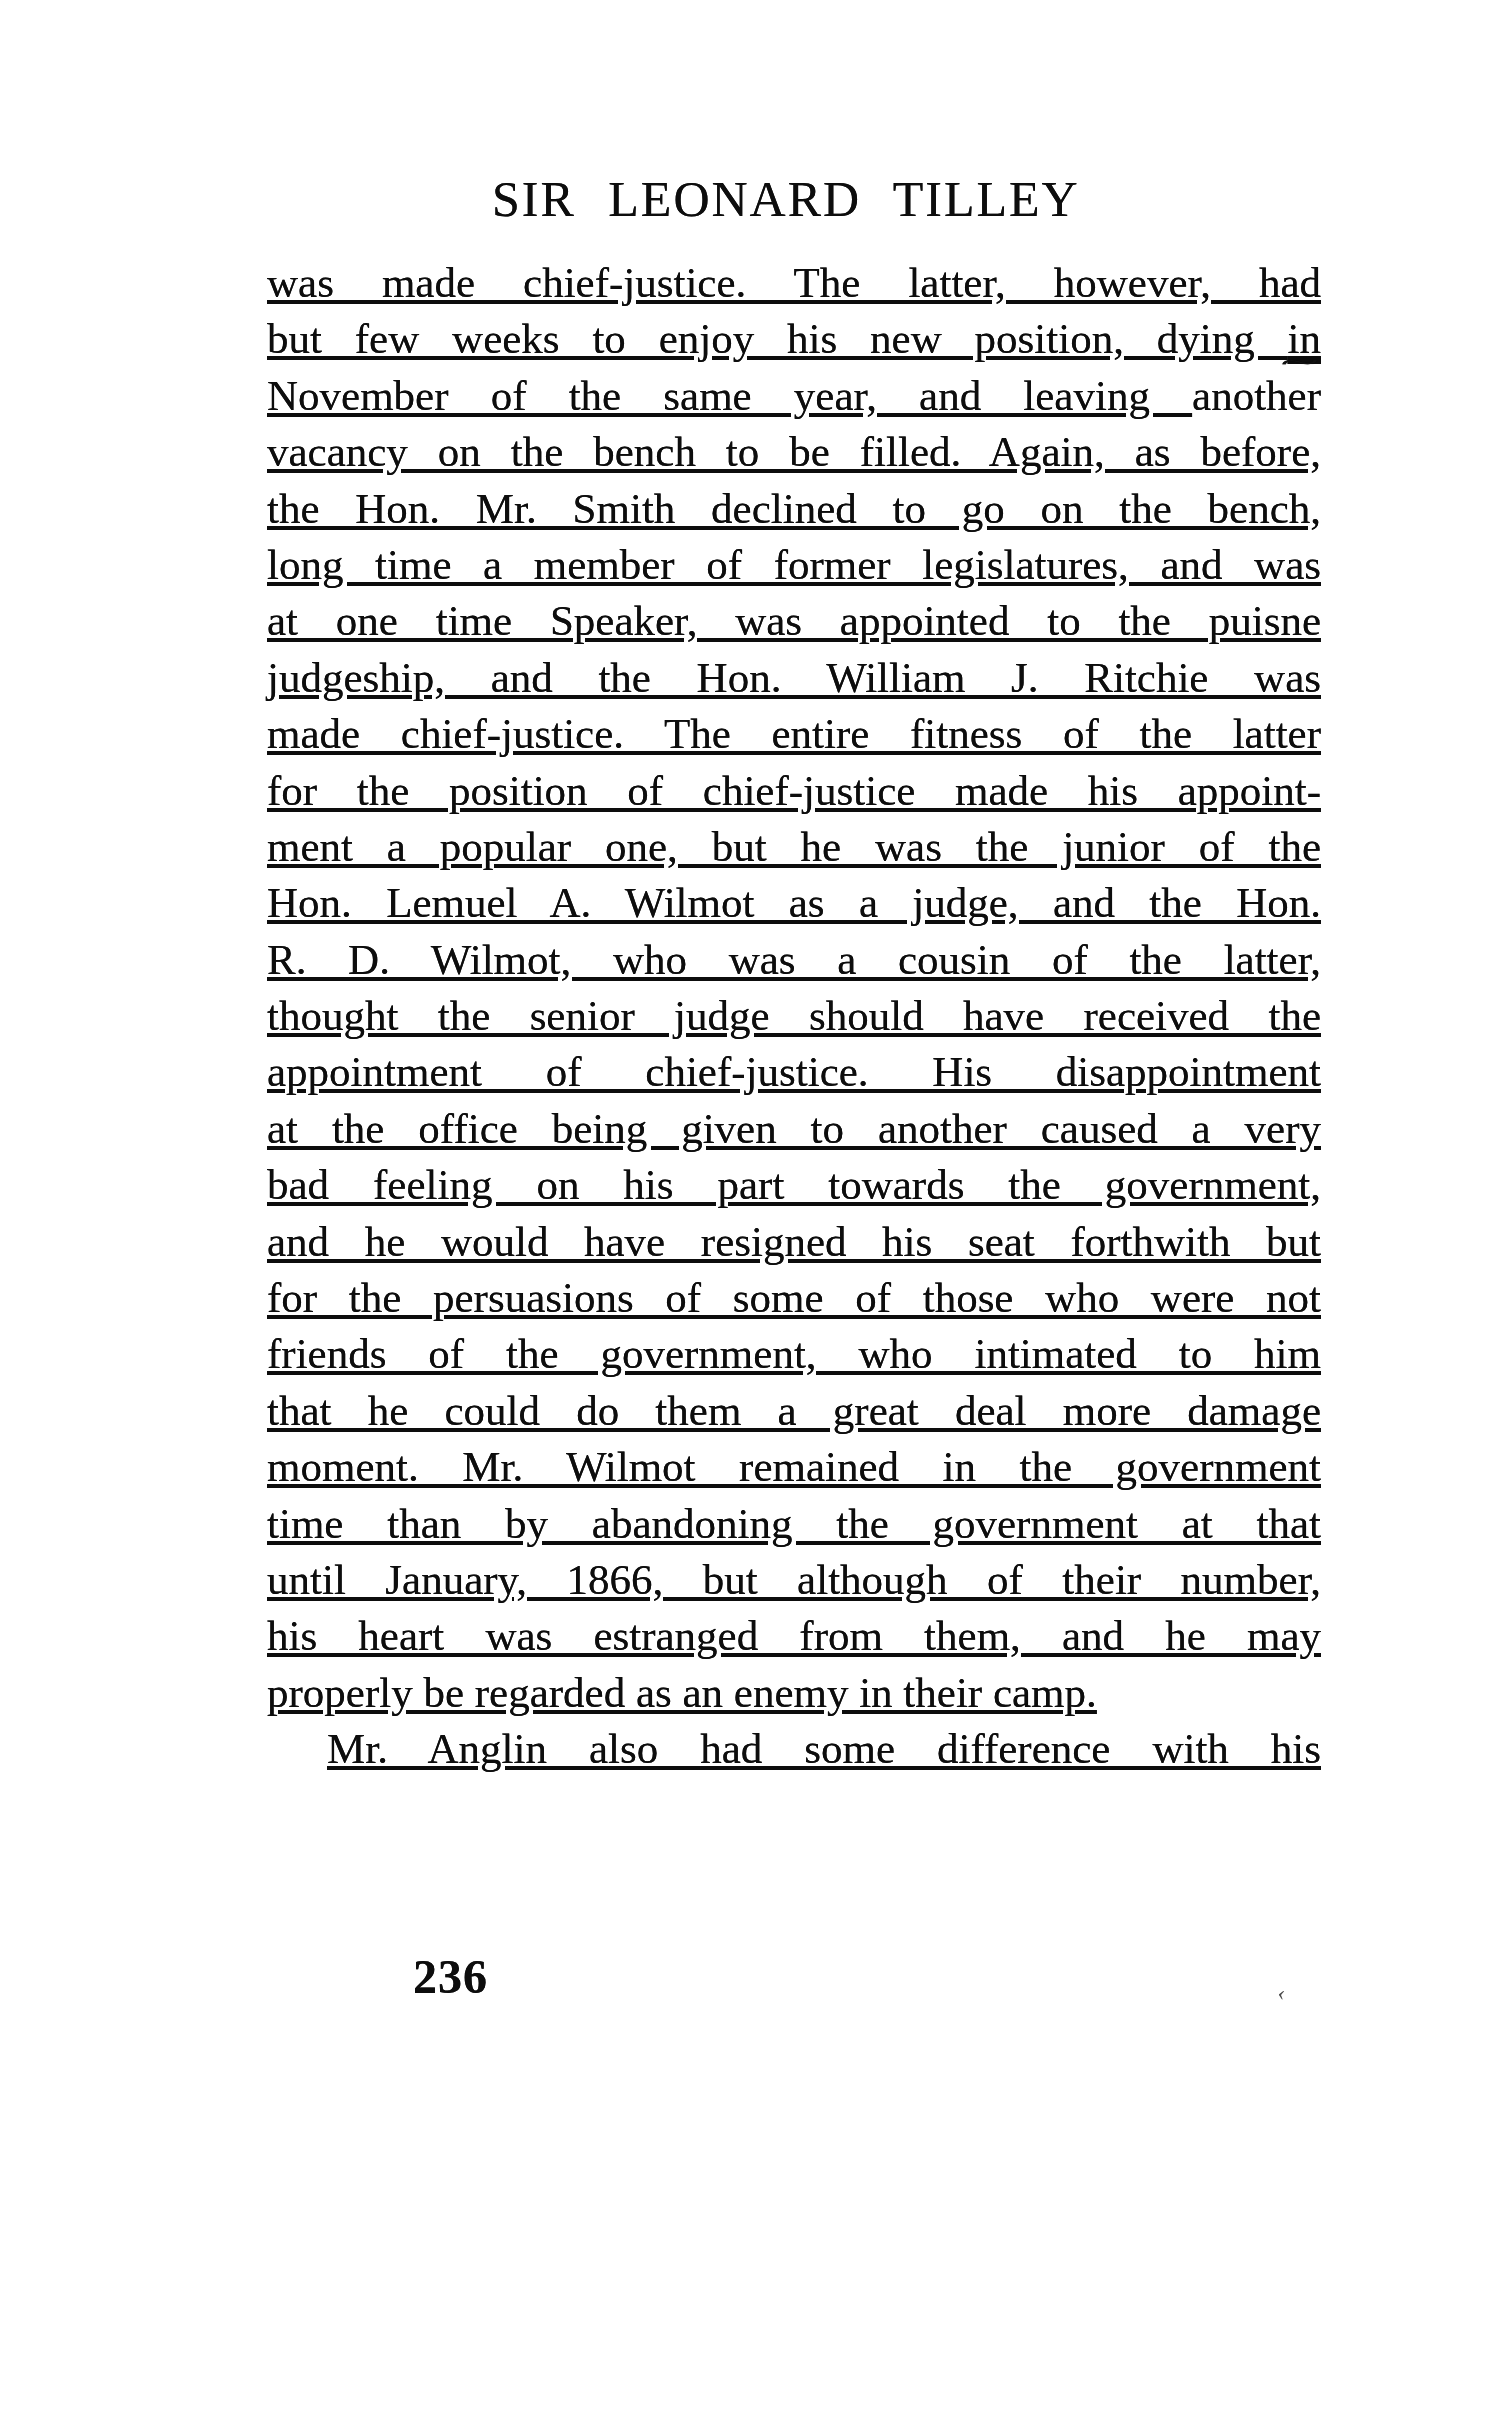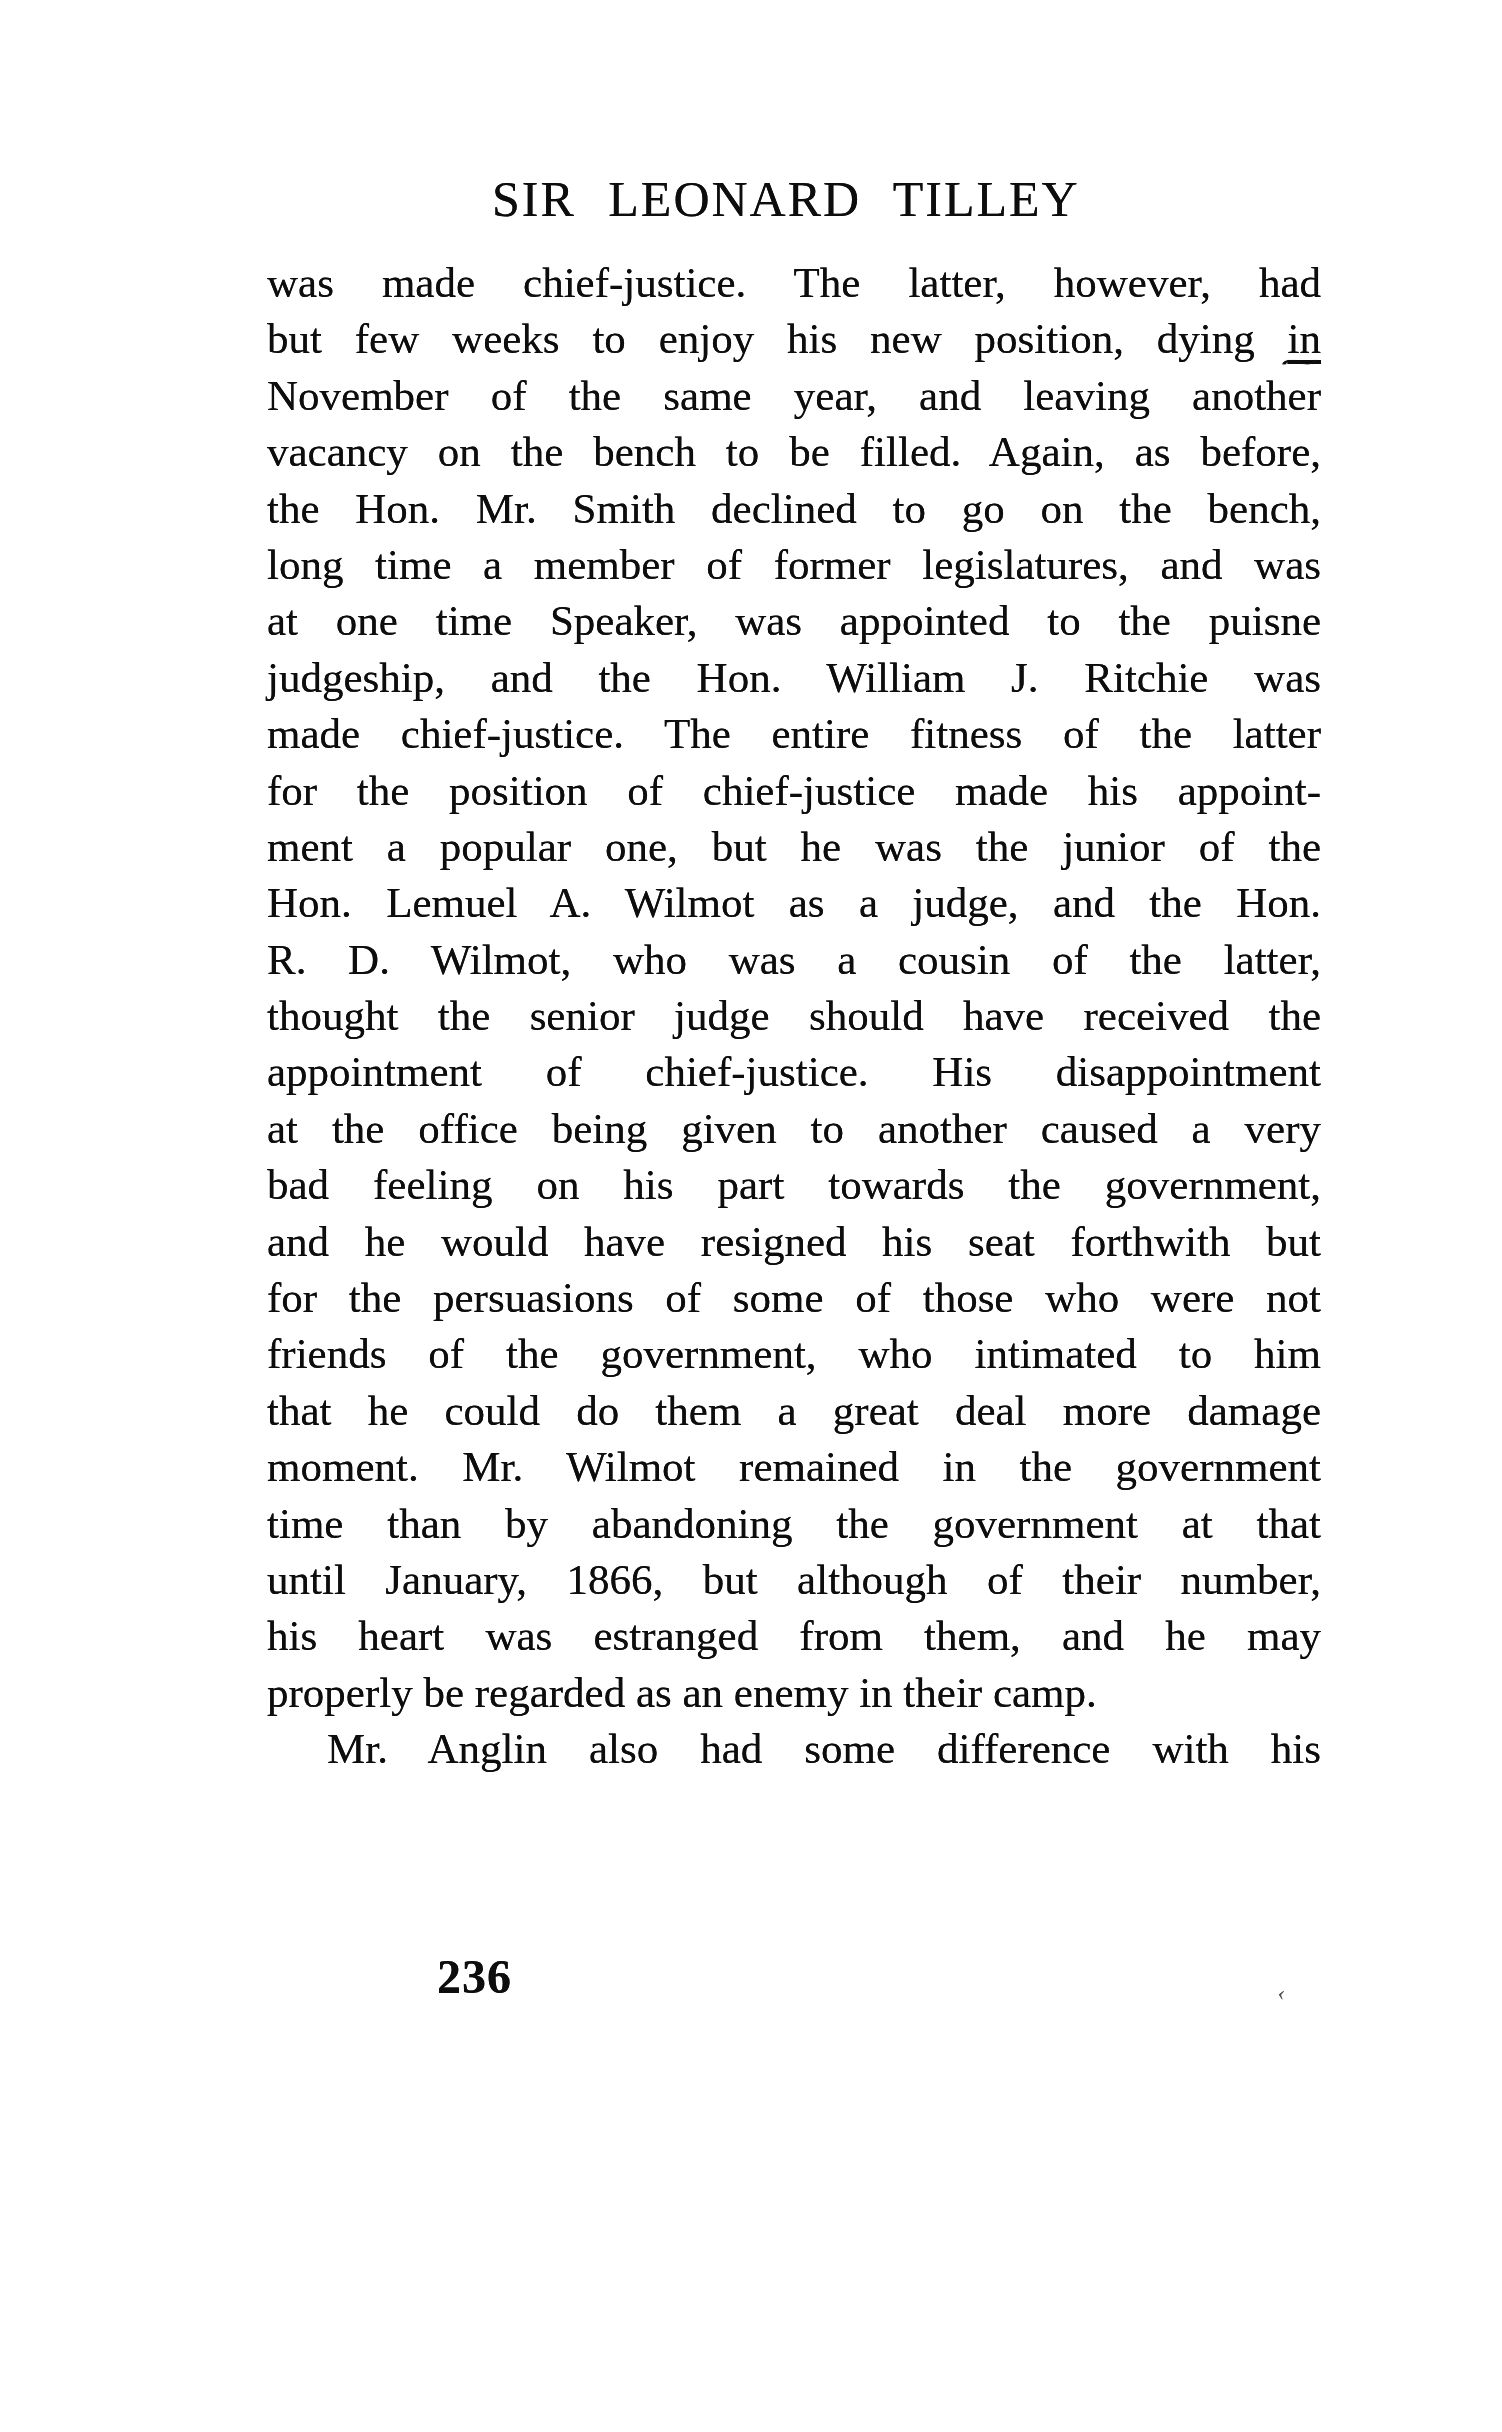--- a/index.html
+++ b/index.html
@@ -34,20 +34,21 @@
     width: 1054px;
   }
   .line {
     height: 56.4px;
     line-height: 56.4px;
     font-size: 43px;
     text-align: justify;
     text-align-last: justify;
     text-justify: inter-word;
     text-shadow: 0 0 0.5px rgba(0,0,0,0.85);
+    text-decoration: underline;
   }
   .line.no-just {
     text-align: right;
     text-align-last: left;
   }
   .line.indent {
     text-indent: 60px;
   }
   .underlined {
     text-decoration: underline;
@@ -70,21 +71,20 @@
   }
   .pagenum {
     position: absolute;
     left: 413px;
     top: 1953px;
     font-size: 48px;
     line-height: 1;
     font-weight: bold;
     letter-spacing: 1px;
     text-shadow: 0 0 0.5px rgba(0,0,0,0.85);
-    margin-left: 24px;
   }
   .stray {
     position: absolute;
     left: 1278px;
     top: 1982px;
     font-size: 22px;
     line-height: 1;
     color: #4a4a4a;
     transform: rotate(10deg);
   }

